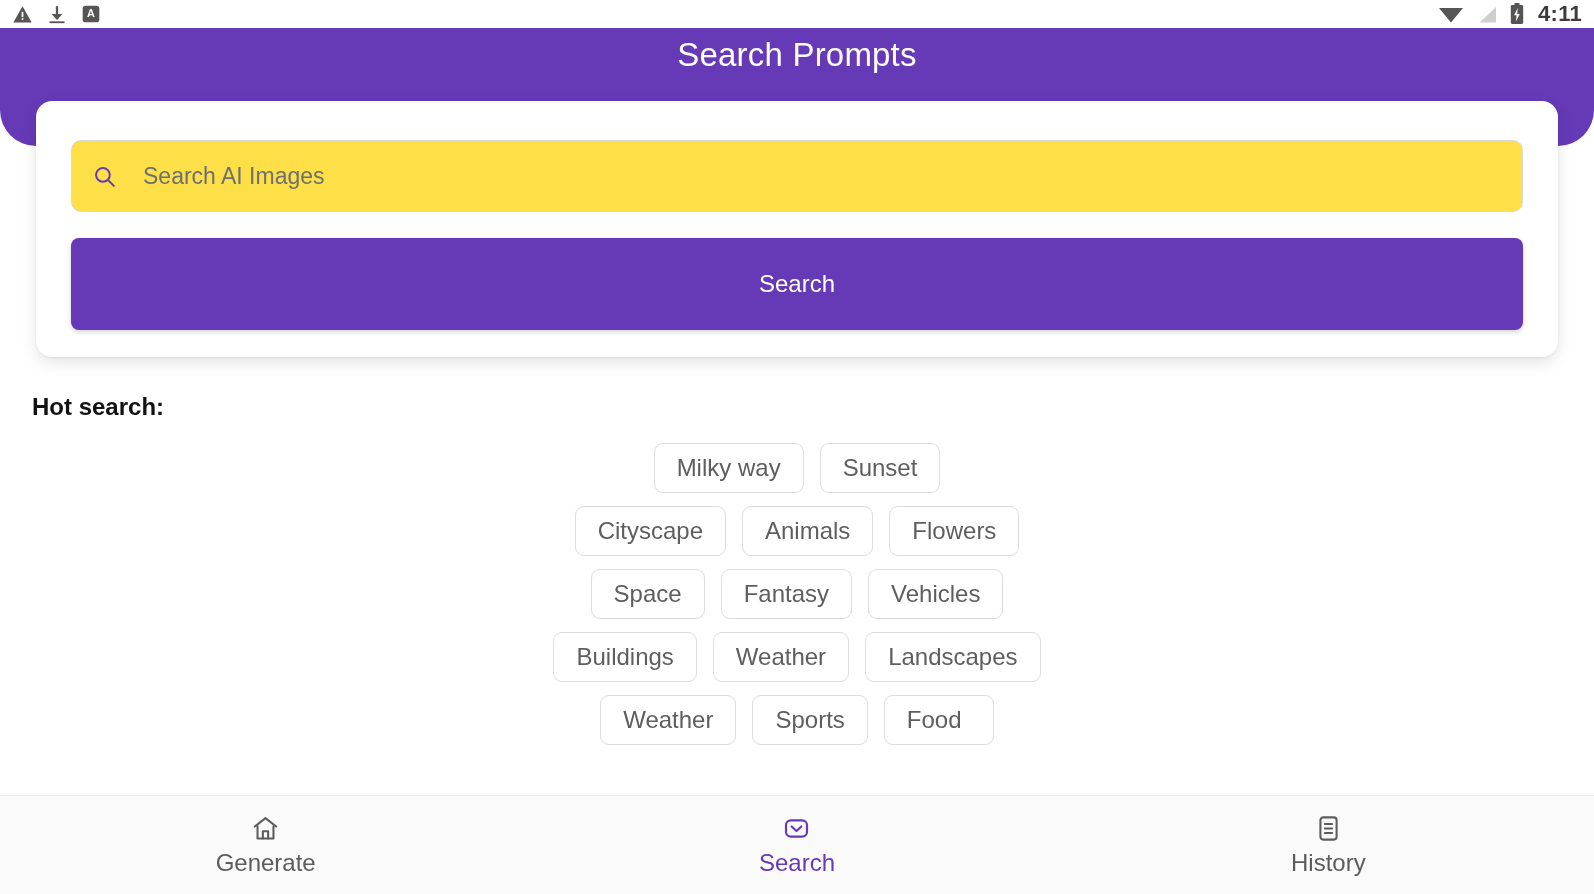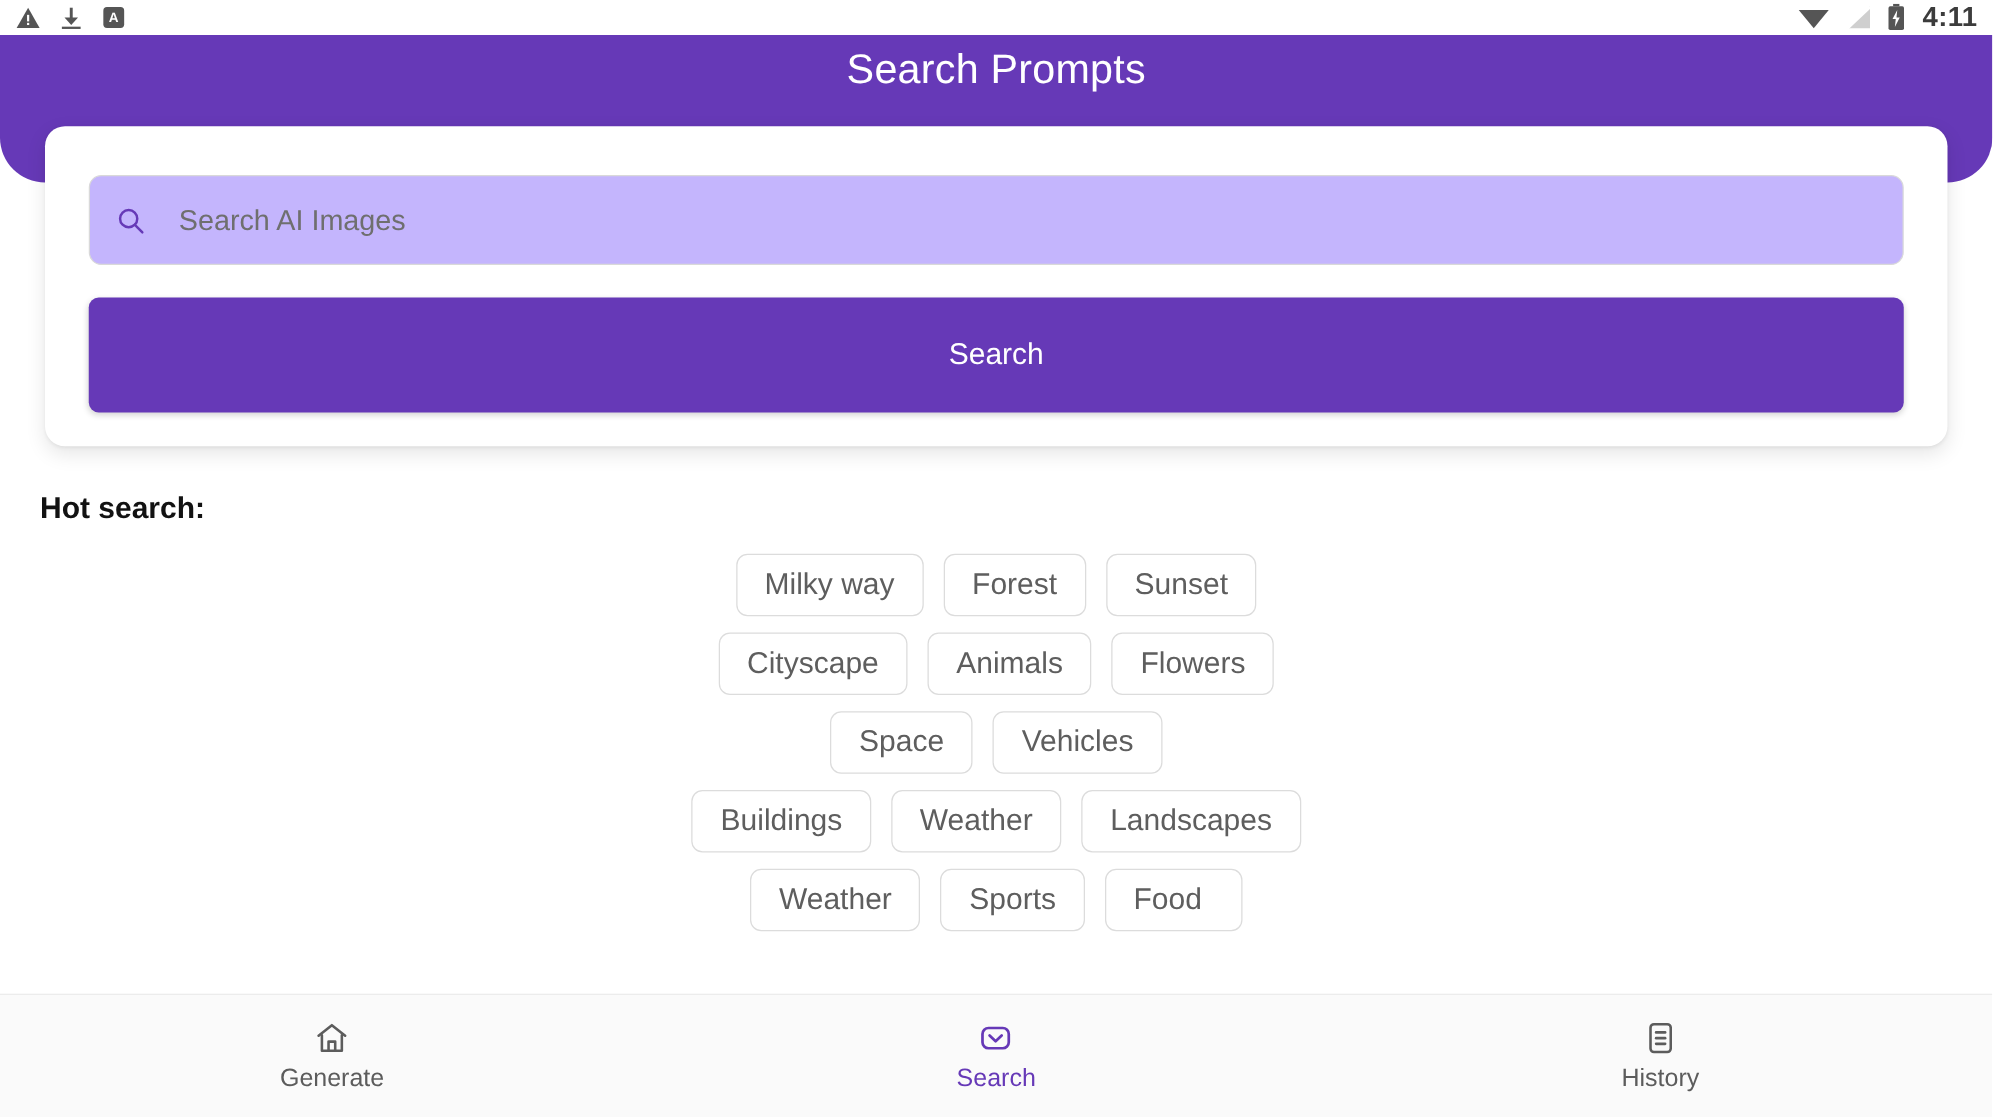--- a/index.html
+++ b/index.html
@@ -80,21 +80,21 @@
     z-index: 10;
     padding: 39px 35px 0 35px;
   }
 
   .search-input-wrap {
     position: relative;
     width: 1452px;
     height: 72px;
     border: 1px solid #d9d9d9;
     border-radius: 10px;
-    background: #c4b5fd;
+    background: #fde047;
     display: flex;
     align-items: center;
     padding: 0 20px;
   }
   .search-icon-box {
     width: 34px;
     display: flex;
     align-items: center;
     justify-content: flex-start;
     flex: 0 0 auto;
@@ -182,21 +182,21 @@
     display: flex;
     flex-direction: column;
     align-items: center;
     justify-content: center;
     gap: 6px;
     cursor: pointer;
     height: 100%;
   }
   .nav-icon { height: 30px; display: flex; align-items: center; justify-content: center; }
   .nav-label {
-    font-size: 20px;
+    font-size: 24px;
     color: #5c5c5c;
     font-family: "Liberation Sans", sans-serif;
   }
   .nav-item.active .nav-label { color: #6639B7; }
 </style>
 </head>
 <body>
 
 <div class="screen">
 
@@ -264,32 +264,32 @@
 
     <button class="search-button">Search</button>
   </div>
 
   <div class="hot-search-label">Hot search:</div>
 
   <div class="chips-area">
 
     <div class="chip-row">
       <div class="chip">Milky way</div>
-      <div class="chip">Forest</div>
       <div class="chip">Sunset</div>
     </div>
 
     <div class="chip-row">
       <div class="chip">Cityscape</div>
       <div class="chip">Animals</div>
       <div class="chip">Flowers</div>
     </div>
 
     <div class="chip-row">
       <div class="chip">Space</div>
+      <div class="chip">Fantasy</div>
       <div class="chip">Vehicles</div>
     </div>
 
     <div class="chip-row">
       <div class="chip">Buildings</div>
       <div class="chip">Weather</div>
       <div class="chip">Landscapes</div>
     </div>
 
     <div class="chip-row">

